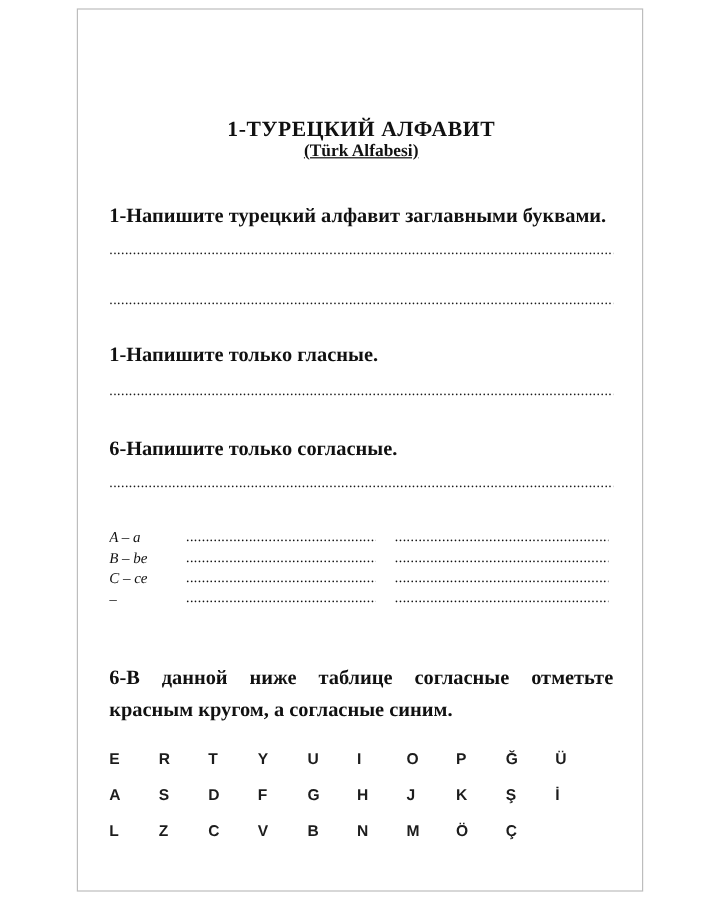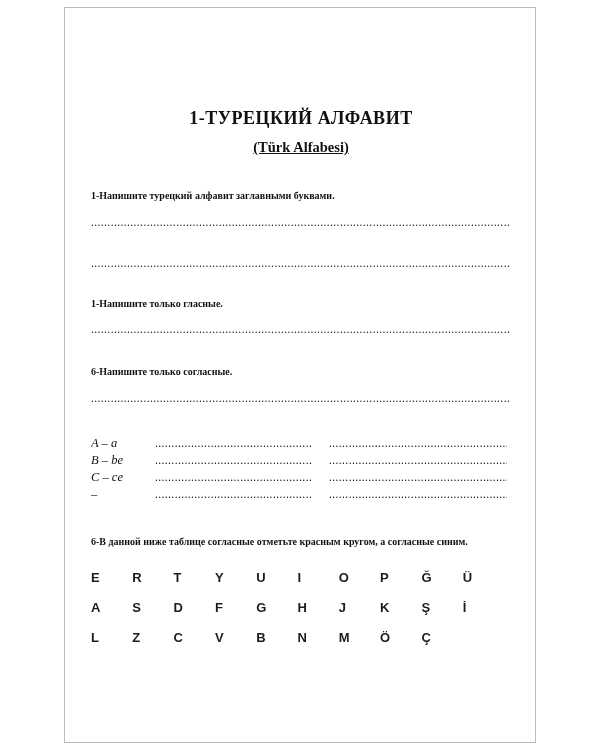--- a/index.html
+++ b/index.html
@@ -13,48 +13,47 @@
   }
   .scan-page {
     position: absolute;
     left: 64px;
     top: 7px;
     width: 472px;
     height: 736px;
     box-sizing: border-box;
     border: 1px solid #bdbdbd;
     background: #ffffff;
-    padding: 12px 24px 0 26px;
+    padding: 1px 24px 0 26px;
     overflow: hidden;
   }
   .doc-title {
     margin-top: 88px;
     text-align: center;
     font-size: 18px;
     font-weight: bold;
     letter-spacing: 0.5px;
   }
   .doc-subtitle {
-    margin-top: 10px;
     text-align: center;
     font-size: 14.5px;
     font-weight: bold;
     text-decoration: underline;
   }
   .exercises {
     margin-top: 34px;
   }
   .exercise {
     margin-bottom: 27px;
   }
   .exercise-3, .exercise-4 {
     margin-bottom: 29px;
   }
   .prompt {
-    font-size: 10px;
+    font-size: 17px;
     font-weight: bold;
     margin: 0 0 13px 0;
     line-height: 1.25;
   }
   .dotline {
     font-size: 11.5px;
     line-height: 13px;
     height: 14px;
     white-space: nowrap;
     overflow: hidden;
@@ -95,21 +94,21 @@
   .trans-dots2 {
     display: inline-block;
     width: 178px;
     overflow: hidden;
     white-space: nowrap;
     letter-spacing: 0.4px;
     font-size: 11.5px;
     vertical-align: top;
   }
   .exercise-6 {
-    margin-top: 31px;
+    margin-top: 43px;
   }
   .prompt-justified {
     text-align: justify;
     line-height: 1.6;
   }
   .letter-grid {
     margin-top: 20px;
   }
   .letter-row {
     display: flex;

